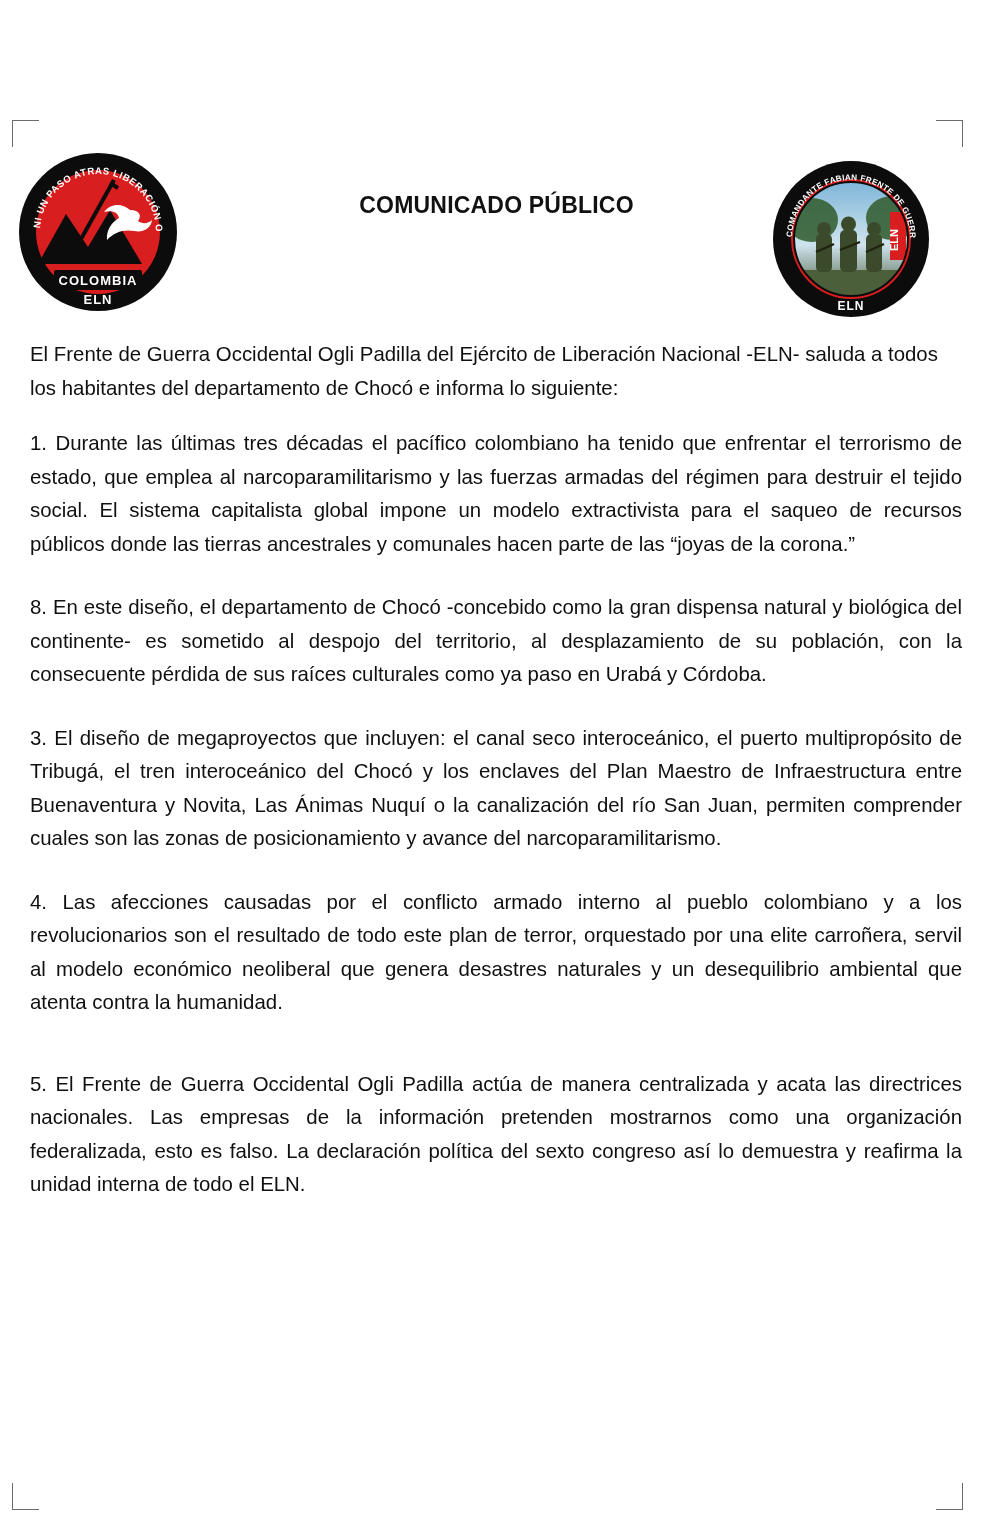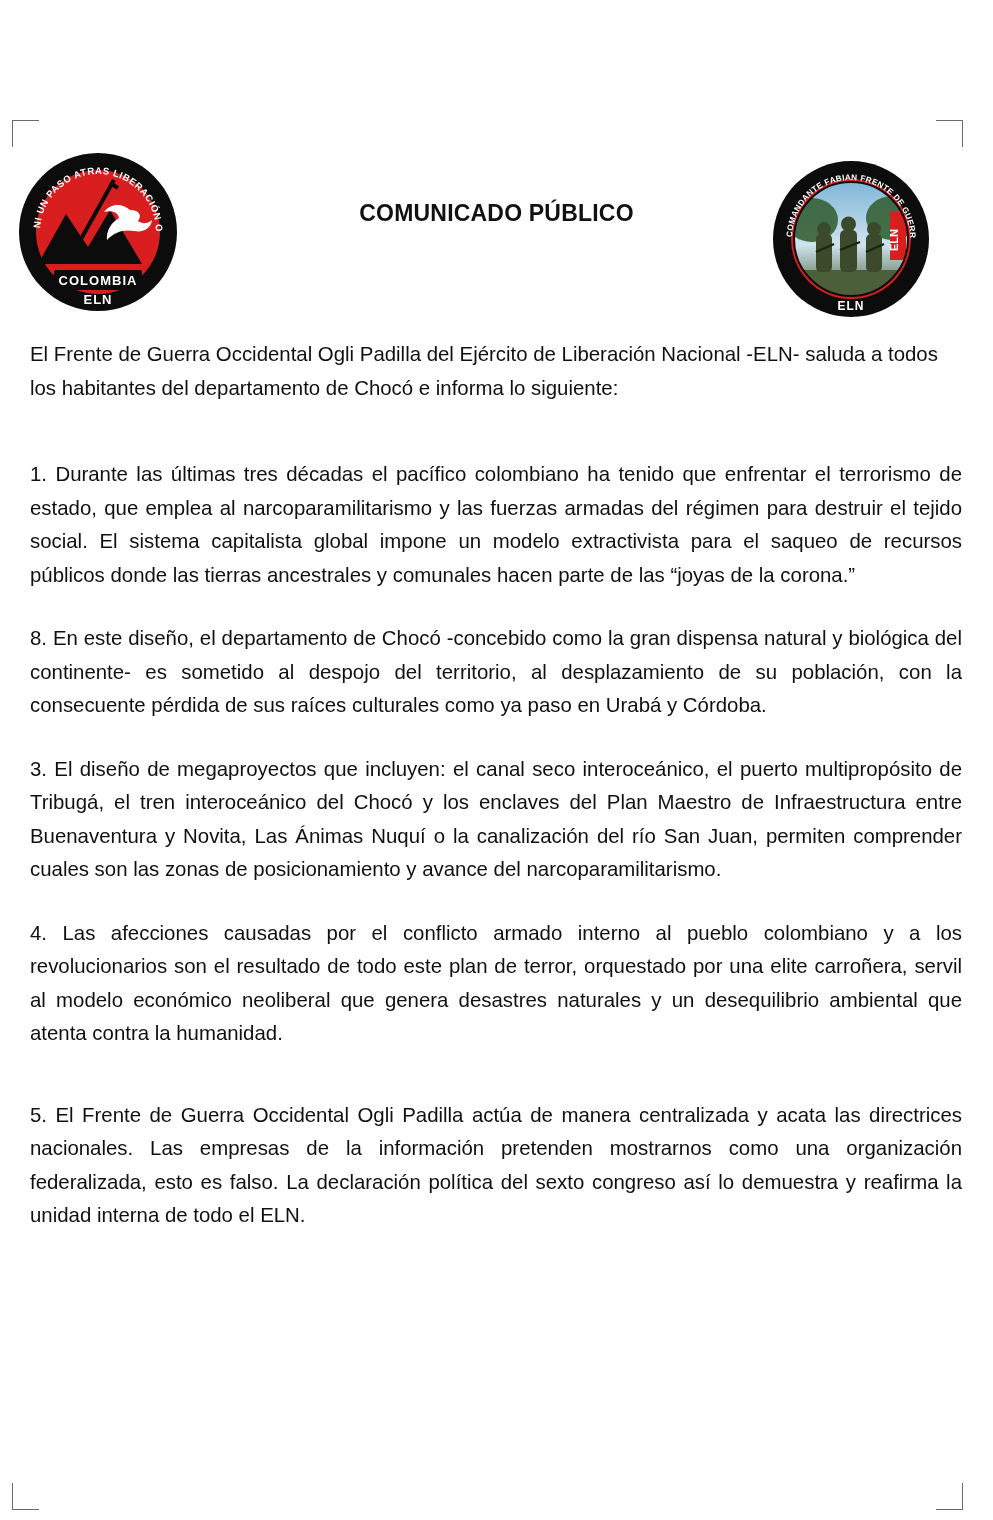--- a/index.html
+++ b/index.html
@@ -65,41 +65,40 @@
   .doc-title {
     position: absolute;
     left: 0;
     top: 52px;
     width: 993px;
     text-align: center;
     font-size: 23px;
     font-weight: 700;
     letter-spacing: 0.2px;
     color: #111;
-    margin-top: 8px;
   }
 
   
   .content {
     position: absolute;
     left: 30px;
     top: 338px;
     width: 932px;
   }
   .para {
     font-size: 20.4px;
     line-height: 33.5px;
     color: #101010;
     margin: 0 0 30px 0;
     text-align: justify;
     text-justify: inter-word;
   }
   .para.intro {
     text-align: left;
-    margin-bottom: 53px;
+    margin-bottom: 22px;
   }
   .para.last { margin-bottom: 0; margin-top: 48px; }
 
   
   .emblem {
     position: relative;
     width: 100%;
     height: 100%;
   }
   .emblem svg { display: block; }

